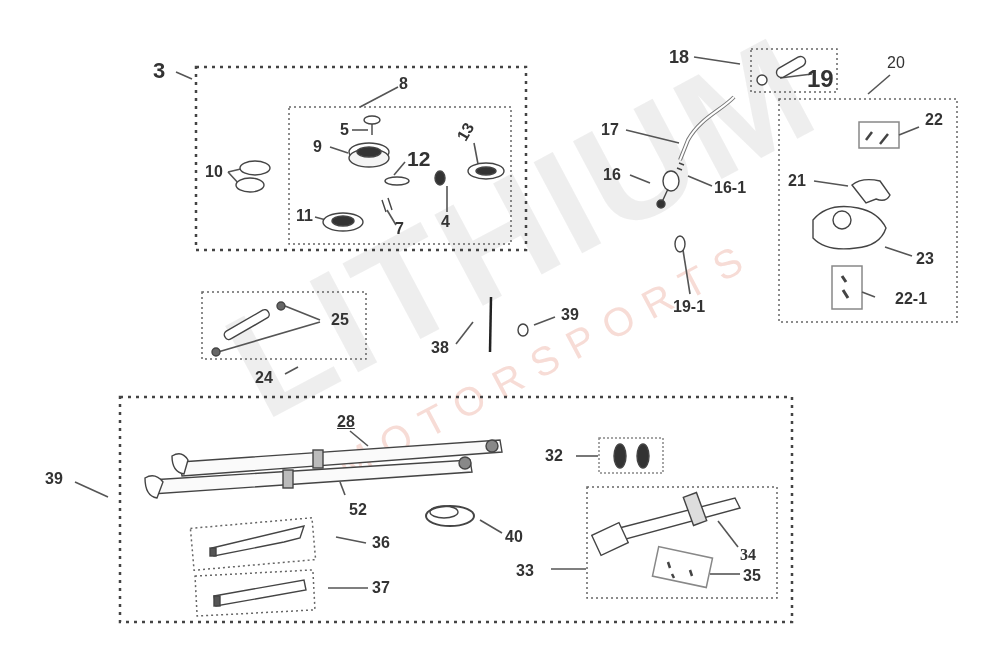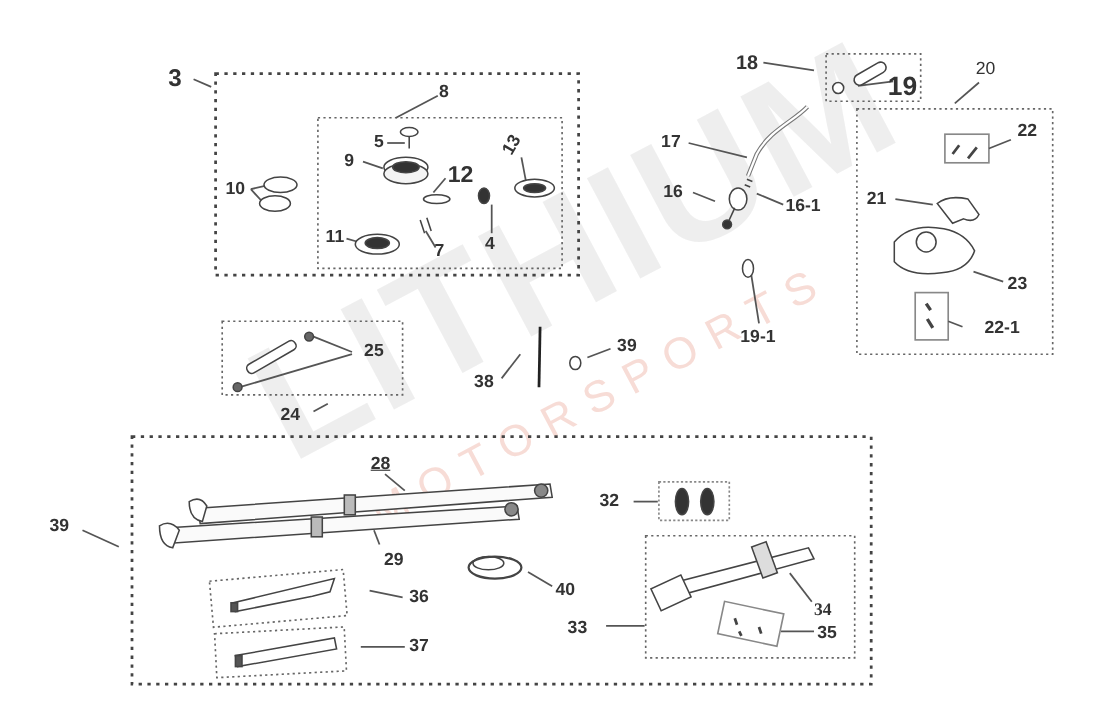--- a/index.html
+++ b/index.html
@@ -189,21 +189,21 @@
   <span class="lbl" style="left:673px; top:299px;">19-1</span>
   <span class="lbl" style="left:887px; top:55px; font-weight:normal;">20</span>
   <span class="lbl" style="left:788px; top:173px;">21</span>
   <span class="lbl" style="left:925px; top:112px;">22</span>
   <span class="lbl" style="left:895px; top:291px;">22-1</span>
   <span class="lbl" style="left:916px; top:251px;">23</span>
   <span class="lbl" style="left:255px; top:370px;">24</span>
   <span class="lbl" style="left:331px; top:312px;">25</span>
   <span class="lbl" style="left:45px; top:471px;">39</span>
   <span class="lbl" style="left:337px; top:414px;text-decoration:underline;">28</span>
-  <span class="lbl" style="left:349px; top:502px;">29</span>
+  <span class="lbl" style="left:349px; top:502px;">52</span>
   <span class="lbl" style="left:545px; top:448px;">32</span>
   <span class="lbl" style="left:516px; top:563px;">33</span>
   <span class="lbl" style="left:740px; top:547px;font-family:Liberation Serif, serif;">34</span>
   <span class="lbl" style="left:743px; top:568px;">35</span>
   <span class="lbl" style="left:372px; top:535px;">36</span>
   <span class="lbl" style="left:372px; top:580px;">37</span>
   <span class="lbl" style="left:431px; top:340px;">38</span>
   <span class="lbl" style="left:561px; top:307px;">39</span>
   <span class="lbl" style="left:505px; top:529px;">40</span>
 </div>

